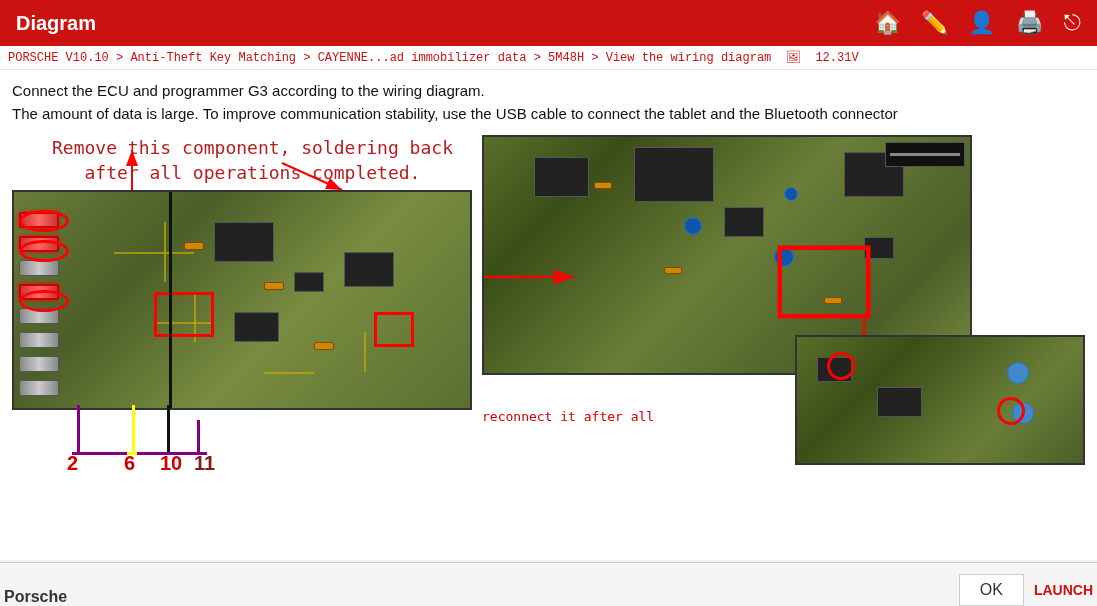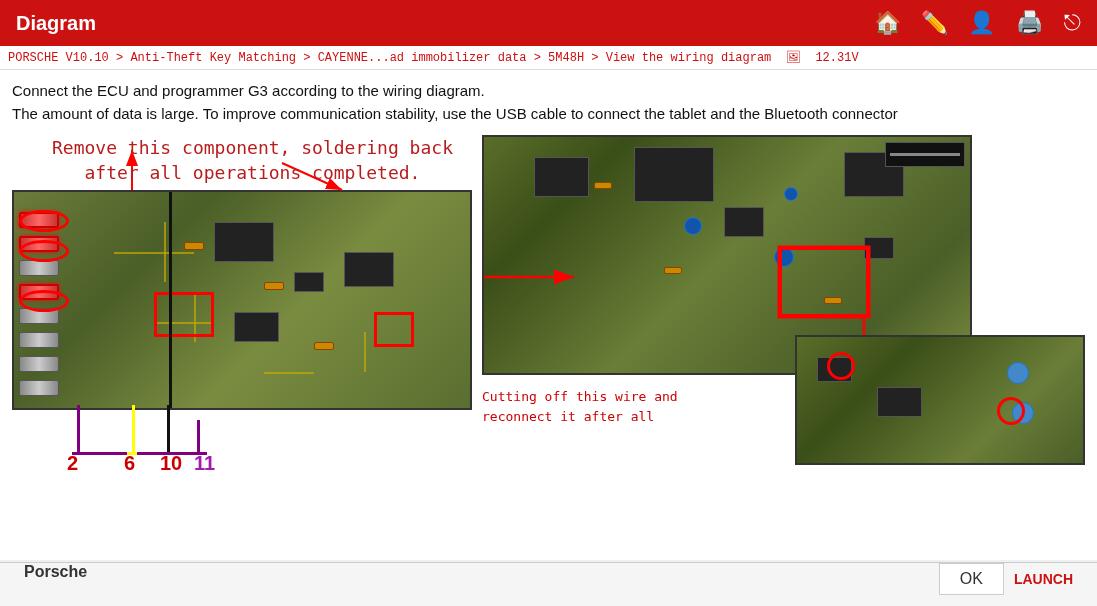--- a/index.html
+++ b/index.html
@@ -168,23 +168,23 @@
     
     #footer {
       position: absolute;
       bottom: 0;
       left: 0;
       right: 0;
       height: 44px;
       background: #f5f5f5;
       border-top: 1px solid #ccc;
       display: flex;
-      align-items: flex-start;
+      align-items: flex-end;
       justify-content: space-between;
-      padding: 0 24px;
+      padding: 0 4px;
     }
     #footer-brand {
       font-size: 16px;
       color: #333;
       font-weight: bold;
     }
     #footer-right {
       display: flex;
       align-items: center;
       gap: 10px;
@@ -325,21 +325,21 @@
         <div style="position:absolute;bottom:20px;left:120px;width:3px;height:50px;background:yellow;"></div>
         <div style="position:absolute;bottom:20px;left:155px;width:3px;height:50px;background:#111;"></div>
         <div style="position:absolute;bottom:20px;left:185px;width:3px;height:35px;background:purple;"></div>
 
         <div style="position:absolute;bottom:20px;left:60px;width:135px;height:3px;background:purple;"></div>
         <div style="position:absolute;bottom:20px;left:115px;width:10px;height:3px;background:yellow;"></div>
 
         <span style="position:absolute;bottom:0;left:55px;font-size:20px;font-weight:bold;color:#cc0000;">2</span>
         <span style="position:absolute;bottom:0;left:112px;font-size:20px;font-weight:bold;color:#cc0000;">6</span>
         <span style="position:absolute;bottom:0;left:148px;font-size:20px;font-weight:bold;color:#cc0000;">10</span>
-        <span style="position:absolute;bottom:0;left:182px;font-size:20px;font-weight:bold;color:#a21caf;">11</span>
+        <span style="position:absolute;bottom:0;left:182px;font-size:20px;font-weight:bold;color:#7f1d1d;">11</span>
       </div>
     </div>
 
     <div style="position:relative;flex:1;">
 
       <div id="right-top-diagram">
 
         <div class="pcb-chip" style="width:55px;height:40px;top:20px;left:50px;"></div>
         <div class="pcb-chip" style="width:80px;height:55px;top:10px;left:150px;"></div>
         <div class="pcb-chip" style="width:40px;height:30px;top:70px;left:240px;"></div>
@@ -367,21 +367,21 @@
 
           <rect x="295" y="110" width="90" height="70" fill="none" stroke="red" stroke-width="3"></rect>
 
           <line x1="380" y1="180" x2="380" y2="235" stroke="red" stroke-width="2.5" marker-end="url(#arrowR)"></line>
         </svg>
 
         <div class="red-rect" style="width:90px;height:70px;top:110px;left:295px;"></div>
       </div>
 
       <div style="position:absolute;top:252px;left:0;color:#cc0000;font-family:monospace;font-size:13px;line-height:1.5;z-index:10;">
-        <span>Cutting off this wire and</span><br>
+        <br>
         <span>reconnect it after all</span>
       </div>
 
       <div id="right-bottom-diagram" style="right:0;bottom:10px;">
         <div class="pcb-chip" style="width:35px;height:25px;top:20px;left:20px;"></div>
         <div class="pcb-chip" style="width:45px;height:30px;top:50px;left:80px;"></div>
         <div class="pcb-cap" style="width:22px;height:22px;top:25px;left:210px;background:#4488cc;"></div>
         <div class="pcb-cap" style="width:22px;height:22px;top:65px;left:215px;background:#4488cc;"></div>
 
         <div class="red-circle" style="width:28px;height:28px;top:15px;left:30px;"></div>

